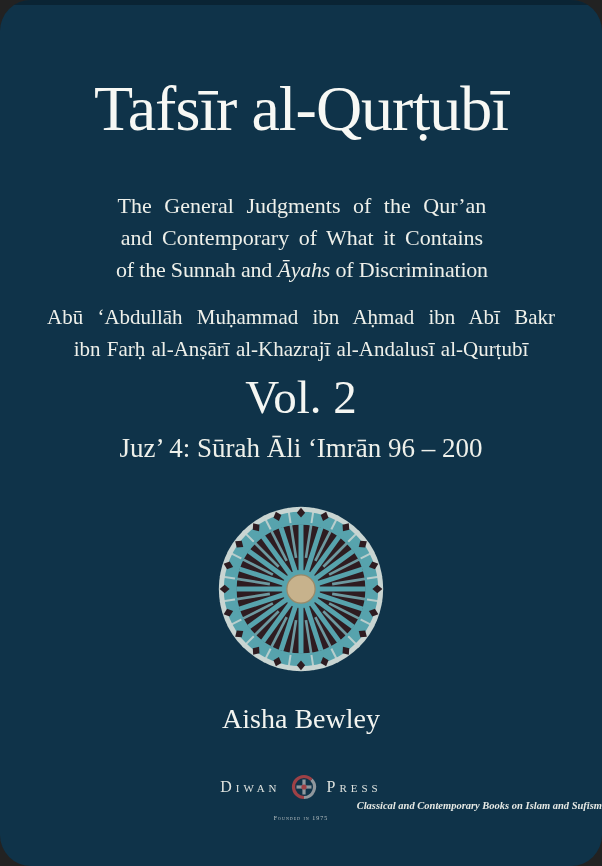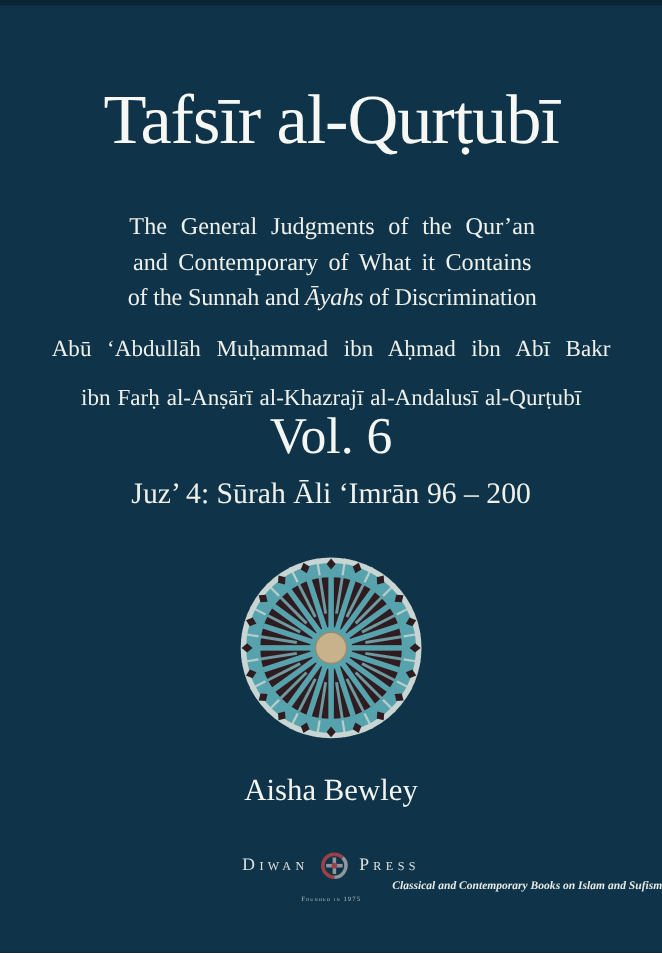--- a/index.html
+++ b/index.html
@@ -4,37 +4,38 @@
 <style>
   html,body{margin:0;padding:0;background:#222;}
   .cover{
     position:relative;
     width:602px;height:866px;
     margin:0 auto;
     background:#0f3349;
     overflow:hidden;
     font-family:"Liberation Serif","DejaVu Serif",serif;
     color:#eef0ea;
+    border-radius:31px;
   }
   .top-band{position:absolute;top:0;left:0;width:602px;height:5px;background:rgba(0,0,0,.28);}
   .title{
     position:absolute;top:74px;left:0;width:602px;
     text-align:center;font-size:64px;line-height:1.1;
     letter-spacing:-1px;color:#f7f8f4;white-space:nowrap;
   }
   .subtitle{position:absolute;top:190px;left:108px;width:388px;font-size:22px;line-height:32px;color:#eef0ea;}
   .subtitle .ln{white-space:nowrap;text-align:center;}
   .subtitle .ws1{word-spacing:7px;}
   .subtitle .ws2{word-spacing:4px;}
   .subtitle .ws3{word-spacing:0px;letter-spacing:-0.2px;}
   .subtitle .it{font-style:italic;}
   .author{position:absolute;top:301px;left:39px;width:524px;font-size:21px;line-height:32px;}
   .author .ln{white-space:nowrap;text-align:center;}
   .author .ws1{word-spacing:9px;}
-  .author .ws2{word-spacing:1px;margin-top:12px;}
+  .author .ws2{word-spacing:1px;}
   .volume{position:absolute;top:374px;left:0;width:602px;text-align:center;font-size:47px;line-height:1;color:#f4f6f2;}
   .juz{position:absolute;top:430px;left:0;width:602px;text-align:center;font-size:27px;line-height:36px;}
   .juz .ln{white-space:nowrap;}
   .ornament{position:absolute;top:506px;left:217px;width:168px;height:166px;}
   .translated-by{position:absolute;top:682px;left:0;width:602px;text-align:center;font-size:19px;line-height:22px;}
   .translator{position:absolute;top:704px;left:0;width:602px;text-align:center;font-size:28px;line-height:30px;color:#f2f4f0;}
   .publisher-row{
     position:absolute;top:773px;left:0;width:602px;height:28px;
     display:flex;align-items:center;justify-content:center;gap:10px;
   }
@@ -64,21 +65,21 @@
     <div class="ln ws1">The General Judgments of the Qur’an</div>
     <div class="ln ws2">and Contemporary of What it Contains</div>
     <div class="ln ws3"><span>of the Sunnah and </span><span class="it">Āyahs</span><span> of Discrimination</span></div>
   </div>
 
   <div class="author">
     <div class="ln ws1">Abū ‘Abdullāh Muḥammad ibn Aḥmad ibn Abī Bakr</div>
     <div class="ln ws2">ibn Farḥ al-Anṣārī al-Khazrajī al-Andalusī al-Qurṭubī</div>
   </div>
 
-  <div class="volume">Vol. 6</div>
+  <div class="volume">Vol. 2</div>
 
   <div class="juz">
     <div class="ln">Juz’ 4: Sūrah Āli ‘Imrān 96 – 200</div>
   </div>
 
   <svg class="ornament" viewBox="-100 -100 200 200" aria-hidden="true">
     <defs>
       <rect id="spoke" x="-3" y="-78" width="6" height="60" fill="#57a3ad"></rect>
       <rect id="spoke2" x="-1.6" y="-78" width="3.2" height="40" fill="#7db9c0"></rect>
       <polygon id="odia" points="0,-98 5,-92 0,-86 -5,-92" fill="#2e1c21"></polygon>

